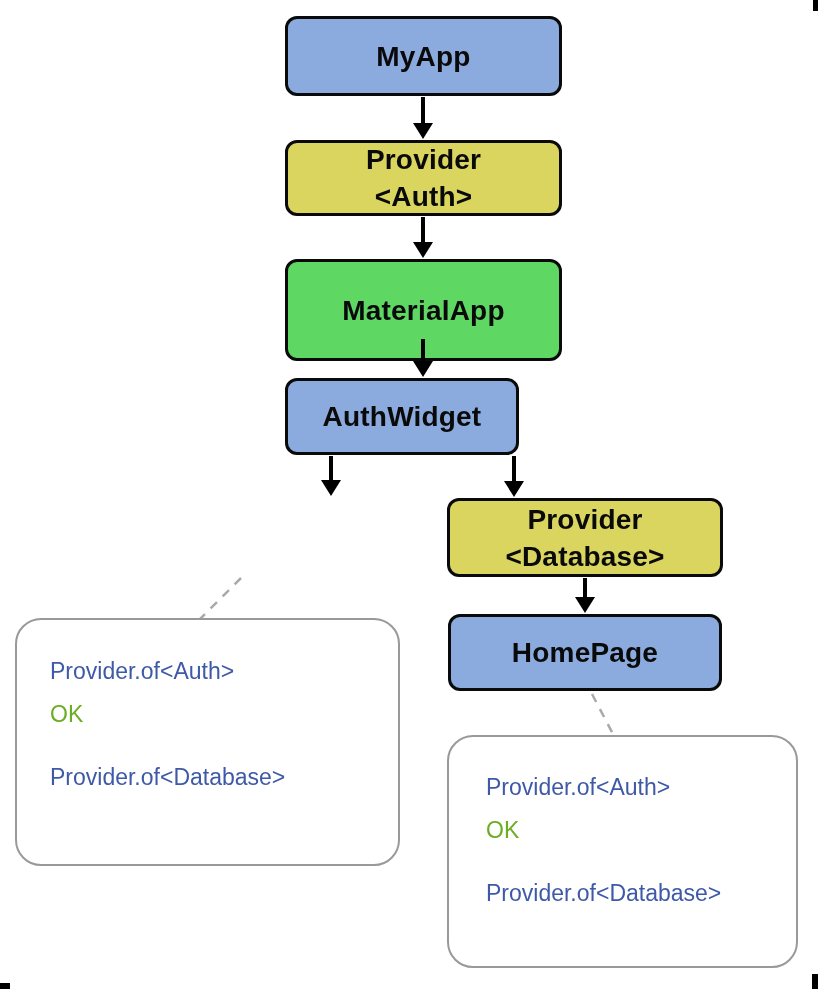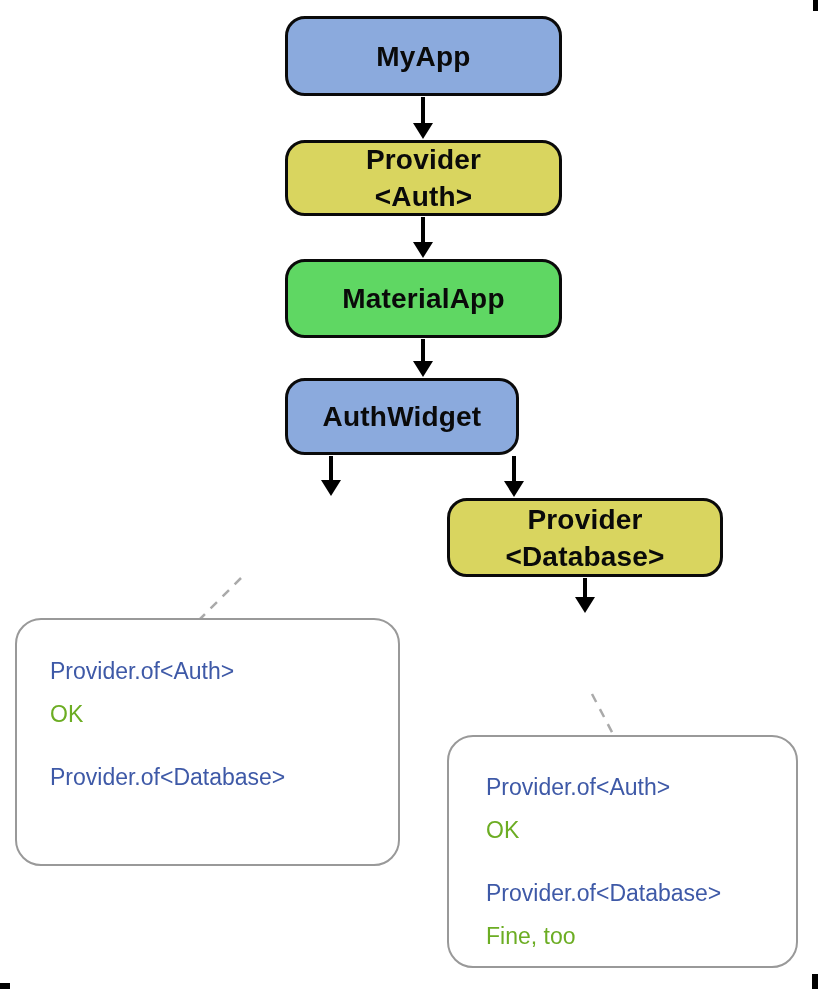--- a/index.html
+++ b/index.html
@@ -2,21 +2,21 @@
 <html style="--node-blue: #8BAADD; --node-yellow: #D9D55F; --node-green: #5FD763; --text-blue: #3E59A7; --text-green: #6CAD23; --text-red: #A81E1C;"><head>
 <meta charset="utf-8">
 <style>
   html,body{margin:0;padding:0;background:#fff;}
   .canvas{
     position:relative;width:818px;height:989px;background:#fff;overflow:hidden;
     font-family:"Liberation Sans","DejaVu Sans",sans-serif;
   }
   .node{
     position:absolute;box-sizing:border-box;
-    border:3px solid #0a0a0a;border-radius:20px;
+    border:3px solid #0a0a0a;border-radius:12px;
     display:flex;align-items:center;justify-content:center;text-align:center;
   }
   .node-label{
     font-weight:bold;font-size:28px;line-height:37px;color:#0a0a0a;
     white-space:pre-line;letter-spacing:0.2px;
   }
   .node.blue{background:var(--node-blue,#8BAADD);}
   .node.yellow{background:var(--node-yellow,#D9D55F);}
   .node.green{background:var(--node-green,#5FD763);}
   .arrow{position:absolute;width:4px;background:#000;}
@@ -44,34 +44,37 @@
 
   <div class="node blue" style="left:285px;top:16px;width:277px;height:80px">
     <span class="node-label">MyApp</span>
   </div>
 
   <div class="node yellow" style="left:285px;top:140px;width:277px;height:76px">
     <span class="node-label">Provider
 &lt;Auth&gt;</span>
   </div>
 
-  <div class="node green" style="left:285px;top:259px;width:277px;height:79px">
+  <div class="node green" style="left:285px;top:259px;width:277px;height:102px">
     <span class="node-label">MaterialApp</span>
   </div>
 
   <div class="node blue" style="left:285px;top:378px;width:234px;height:77px">
     <span class="node-label">AuthWidget</span>
   </div>
 
 
   <div class="node yellow" style="left:447px;top:498px;width:276px;height:79px">
     <span class="node-label">Provider
 &lt;Database&gt;</span>
   </div>
 
+  <div class="node blue" style="left:448px;top:614px;width:274px;height:77px">
+    <span class="node-label">HomePage</span>
+  </div>
 
   <div class="arrow" style="left:421px;top:97px;height:26px">
     <div class="head"></div>
   </div>
   <div class="arrow" style="left:421px;top:217px;height:25px">
     <div class="head"></div>
   </div>
   <div class="arrow" style="left:421px;top:339px;height:22px">
     <div class="head"></div>
   </div>
@@ -93,19 +96,18 @@
   <div class="callout" style="left:15px;top:618px;width:385px;height:248px;padding:30px 0 0 33px">
     <div class="c-line blue-text">Provider.of&lt;Auth&gt;</div>
     <div class="c-line green-text">OK</div>
     <div class="c-line blue-text c-gap">Provider.of&lt;Database&gt;</div>
   </div>
 
   <div class="callout" style="left:447px;top:735px;width:351px;height:233px;padding:29px 0 0 37px">
     <div class="c-line blue-text">Provider.of&lt;Auth&gt;</div>
     <div class="c-line green-text">OK</div>
     <div class="c-line blue-text c-gap">Provider.of&lt;Database&gt;</div>
-    <div class="c-line green-text">Fine, too</div>
   </div>
 
   <div class="crop-mark" style="left:813px;top:0;width:5px;height:11px"></div>
   <div class="crop-mark" style="left:0;top:983px;width:10px;height:6px"></div>
   <div class="crop-mark" style="left:812px;top:974px;width:6px;height:15px"></div>
 </div>
 
 </body></html>

